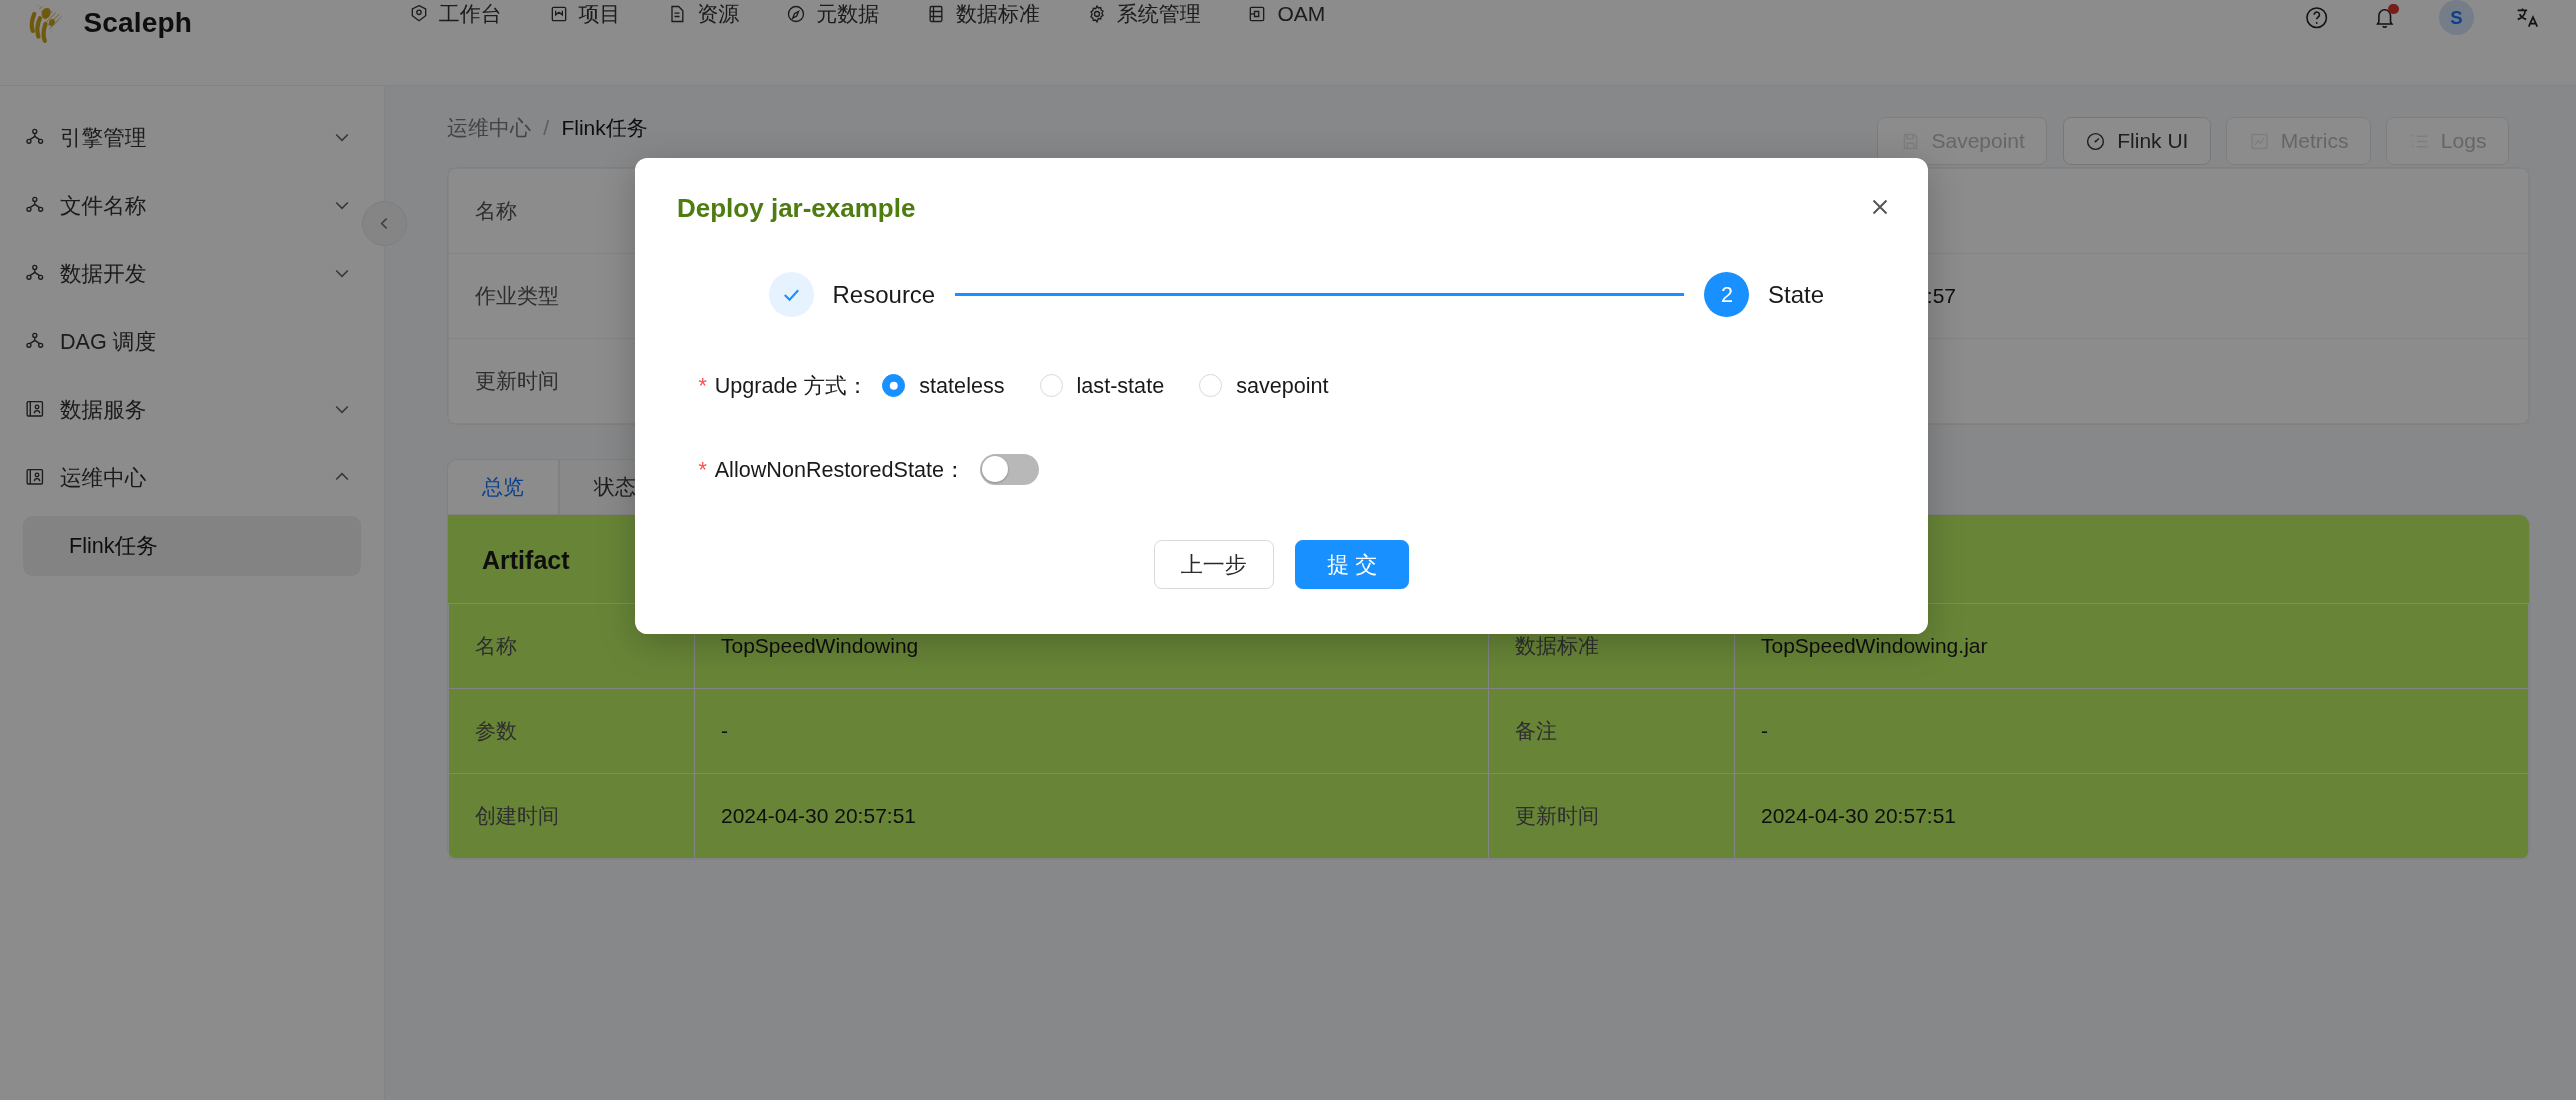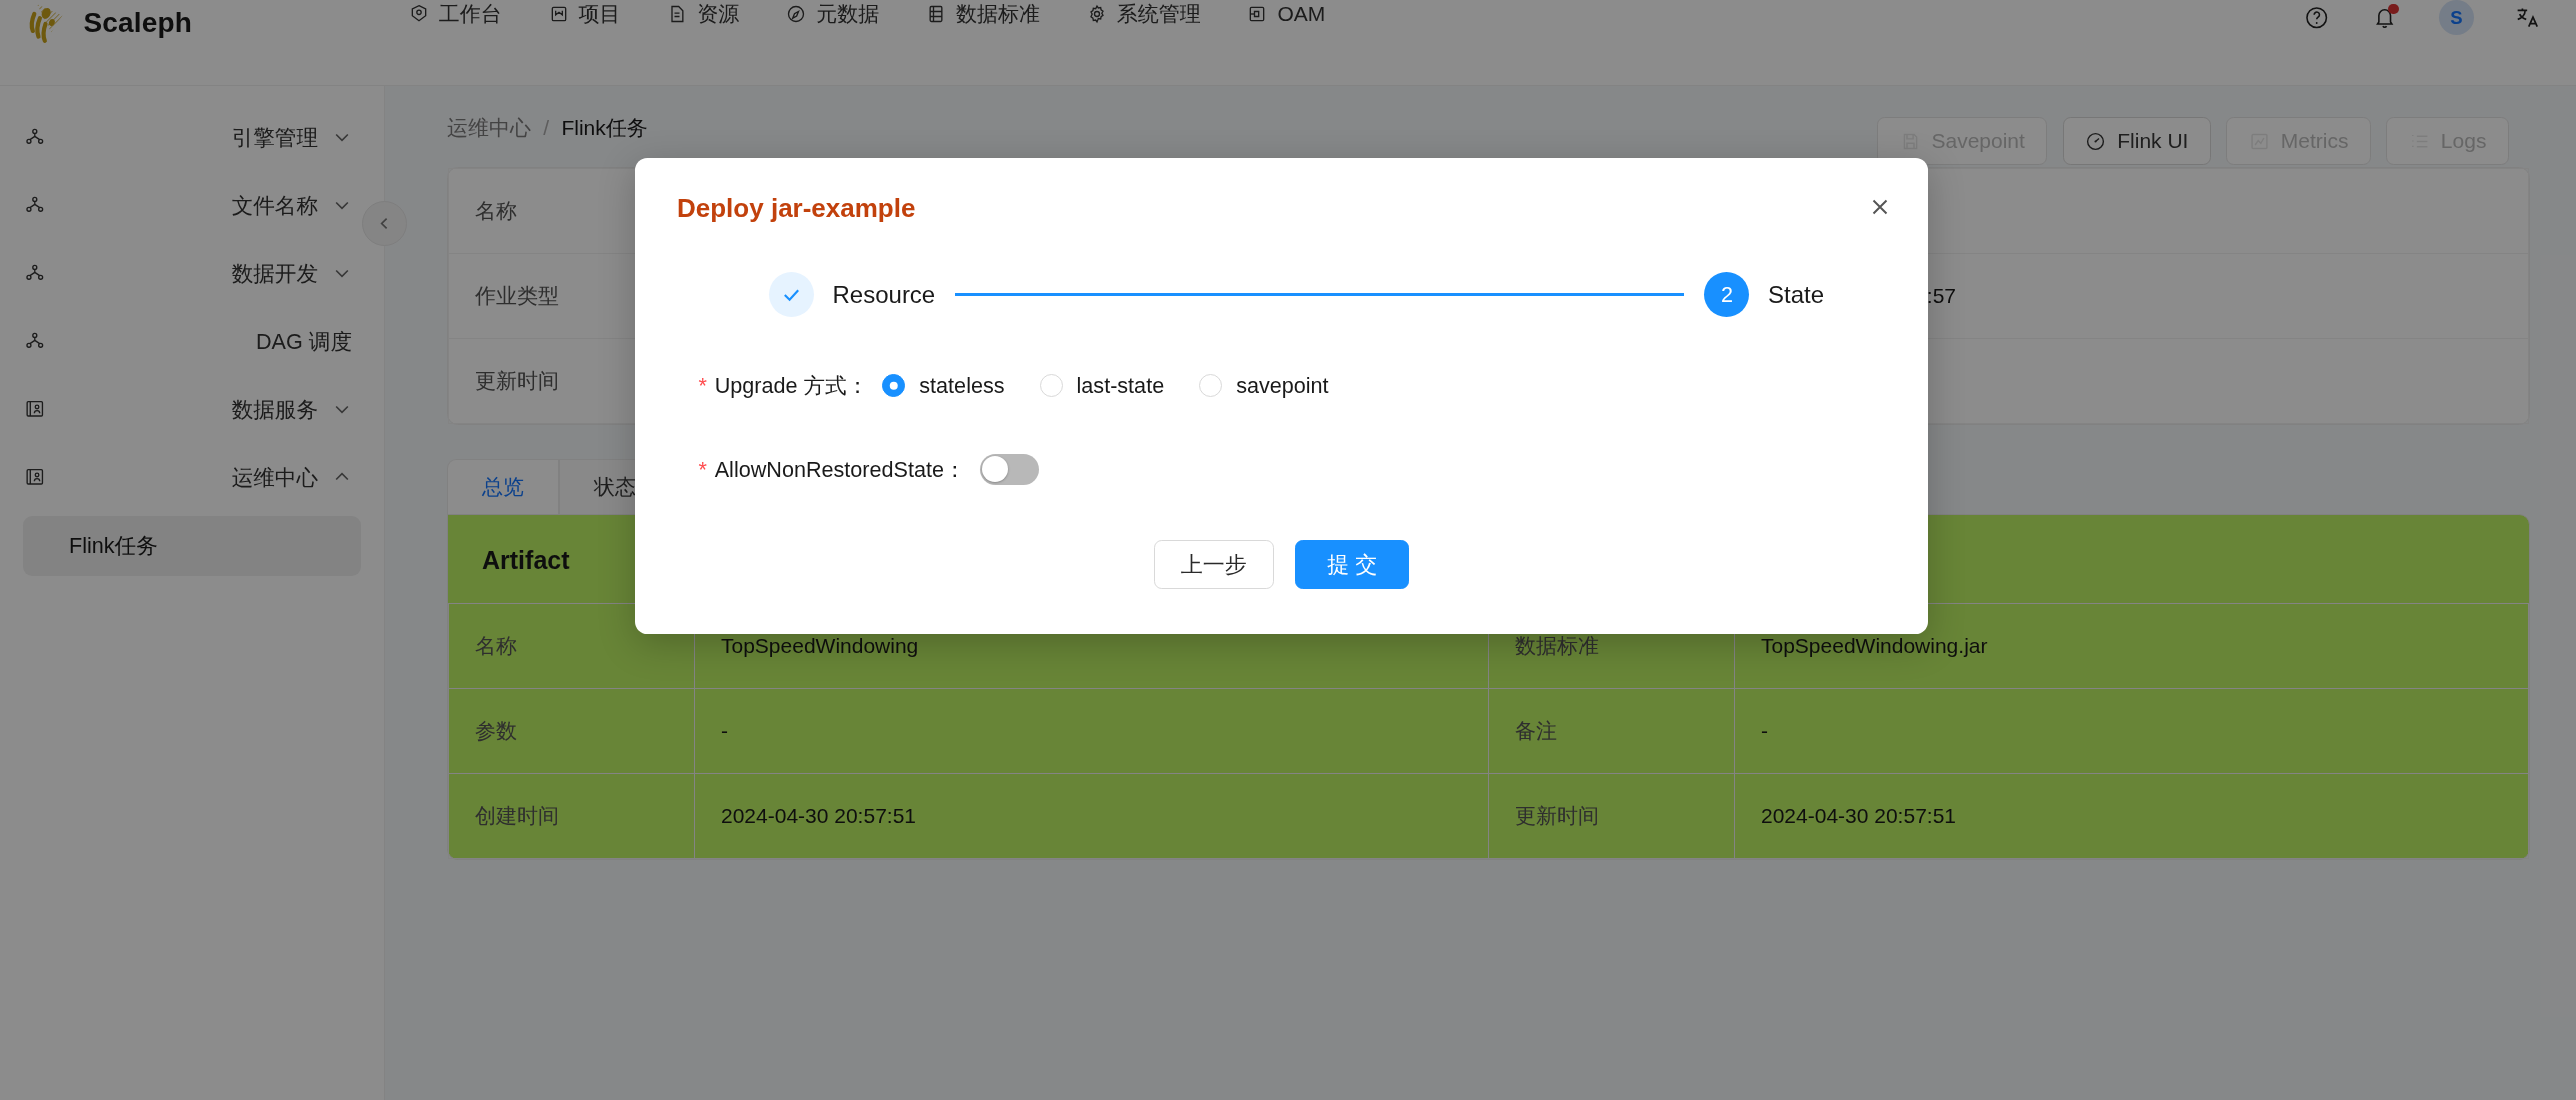--- a/index.html
+++ b/index.html
@@ -56,21 +56,21 @@
     background: #ffffff; border-right: 0.8px solid #eeeeee;
     padding-top: 17px;
   }
   .side-item {
     height: 68px; display: flex; align-items: center; gap: 14px;
     padding: 0 32px 0 23px; font-size: 21.6px; color: #333333; cursor: pointer;
     position: relative;
   }
   .side-item .sic { width: 23px; height: 23px; display:inline-flex; align-items:center; justify-content:center; flex: 0 0 auto; }
   .side-item .sic svg { width: 21.6px; height: 21.6px; }
-  .side-item .label { flex: 1 1 auto; white-space: nowrap; text-align: right; }
+  .side-item .label { flex: 1 1 auto; white-space: nowrap; }
   .chev { width: 20px; height: 20px; flex: 0 0 auto; opacity: .75; }
   .side-sub {
     margin: 4.6px 23px 0 23px; height: 60px; border-radius: 9.2px;
     display: flex; align-items: center; padding-left: 46px;
     font-size: 21.6px; color: #1a1a1a; background: #efefef; cursor: pointer;
   }
   .collapse-handle {
     position: absolute; left: 362px; top: 115px; width: 45px; height: 45px;
     border-radius: 50%; background: #f2f2f2; border: 0.8px solid #e6e6e6;
     display: flex; align-items: center; justify-content: center; cursor: pointer;
@@ -120,21 +120,21 @@
   .section-title { font-size: 25px; font-weight: 600; color: #1a1a1a; padding: 31px 34px 28px 34px; }
 
   
   .modal-wrap {
     position: absolute; z-index: 100;
     left: 635px; top: 158px; width: 1293px;
     background: #ffffff; border-radius: 12.3px;
     box-shadow: 0 9.2px 37px rgba(0,0,0,.22);
     padding: 35px 42px 45px 42px;
   }
-  .modal-title { font-size: 26px; font-weight: 700; color: #c2410c; }
+  .modal-title { font-size: 26px; font-weight: 700; color: #4d7c0f; }
   .modal-close {
     position: absolute; right: 31px; top: 32px; width: 34px; height: 34px;
     display: flex; align-items: center; justify-content: center; cursor: pointer;
   }
   .modal-close svg { width: 26px; height: 26px; }
 
   .steps { display: flex; align-items: center; margin: 48px 0 0 0; padding: 0 62px 0 92px; }
   .step { display: flex; align-items: center; gap: 18.5px; flex: 0 0 auto; }
   .step-dot {
     width: 45px; height: 45px; border-radius: 50%;

